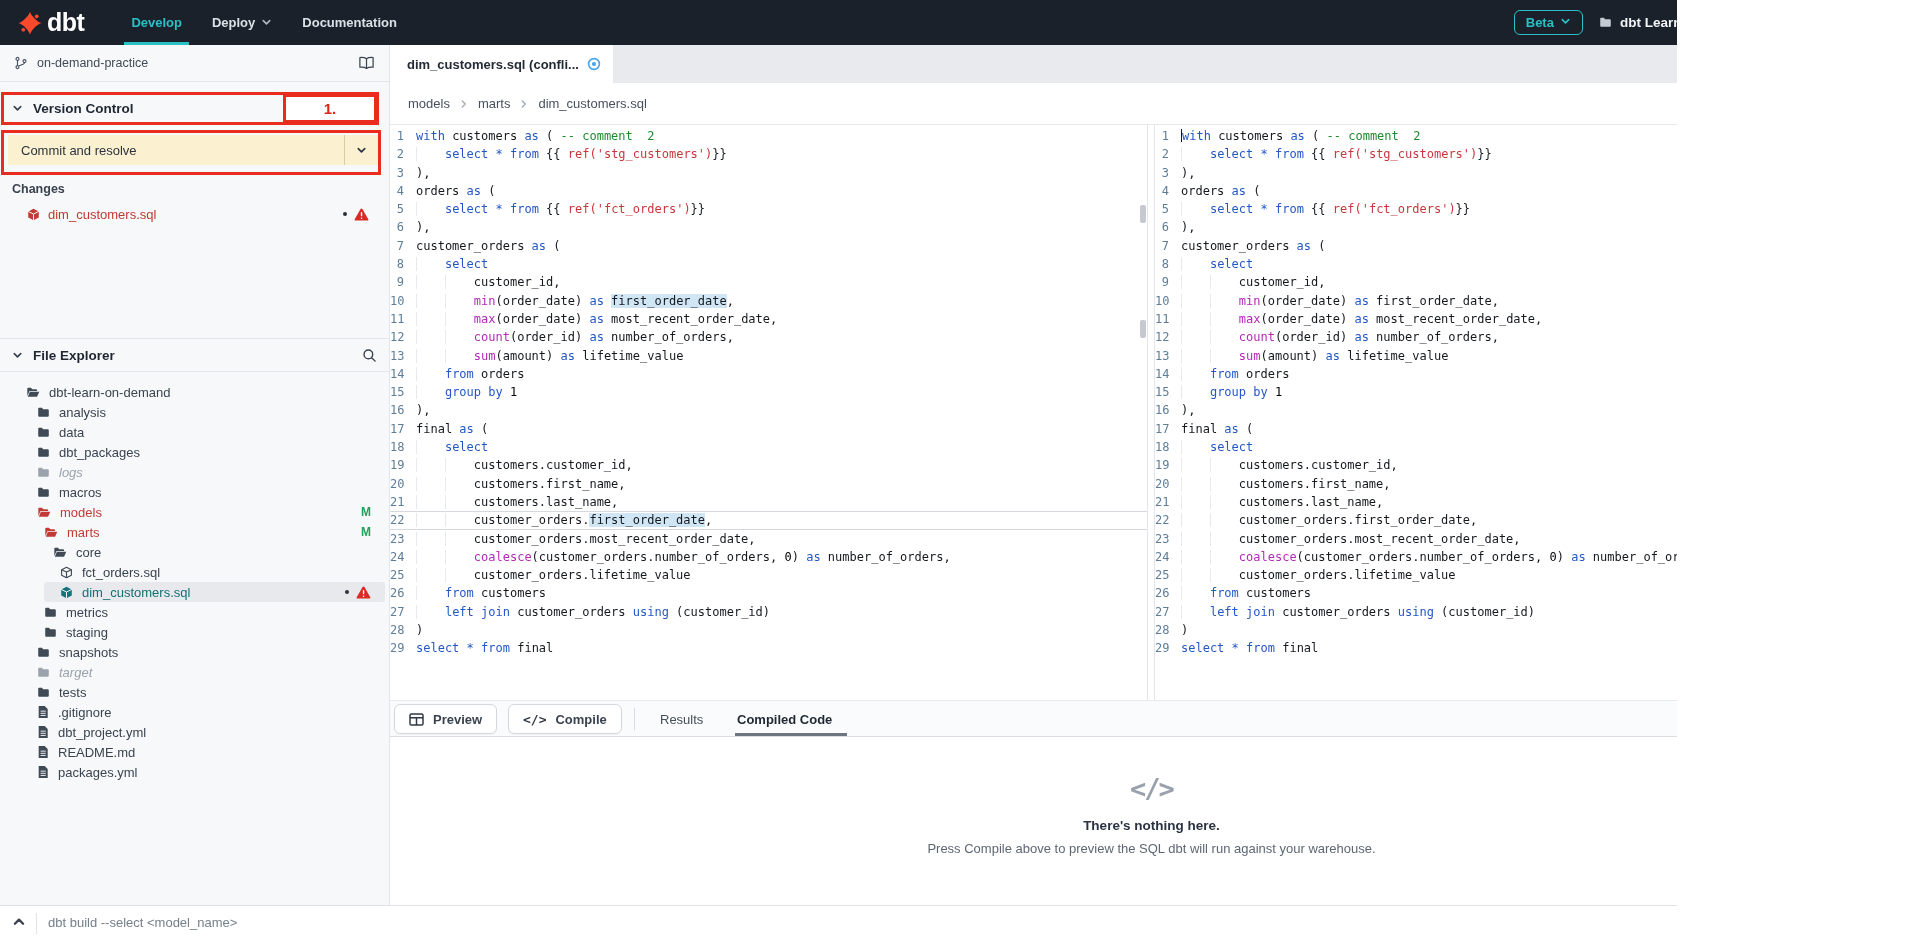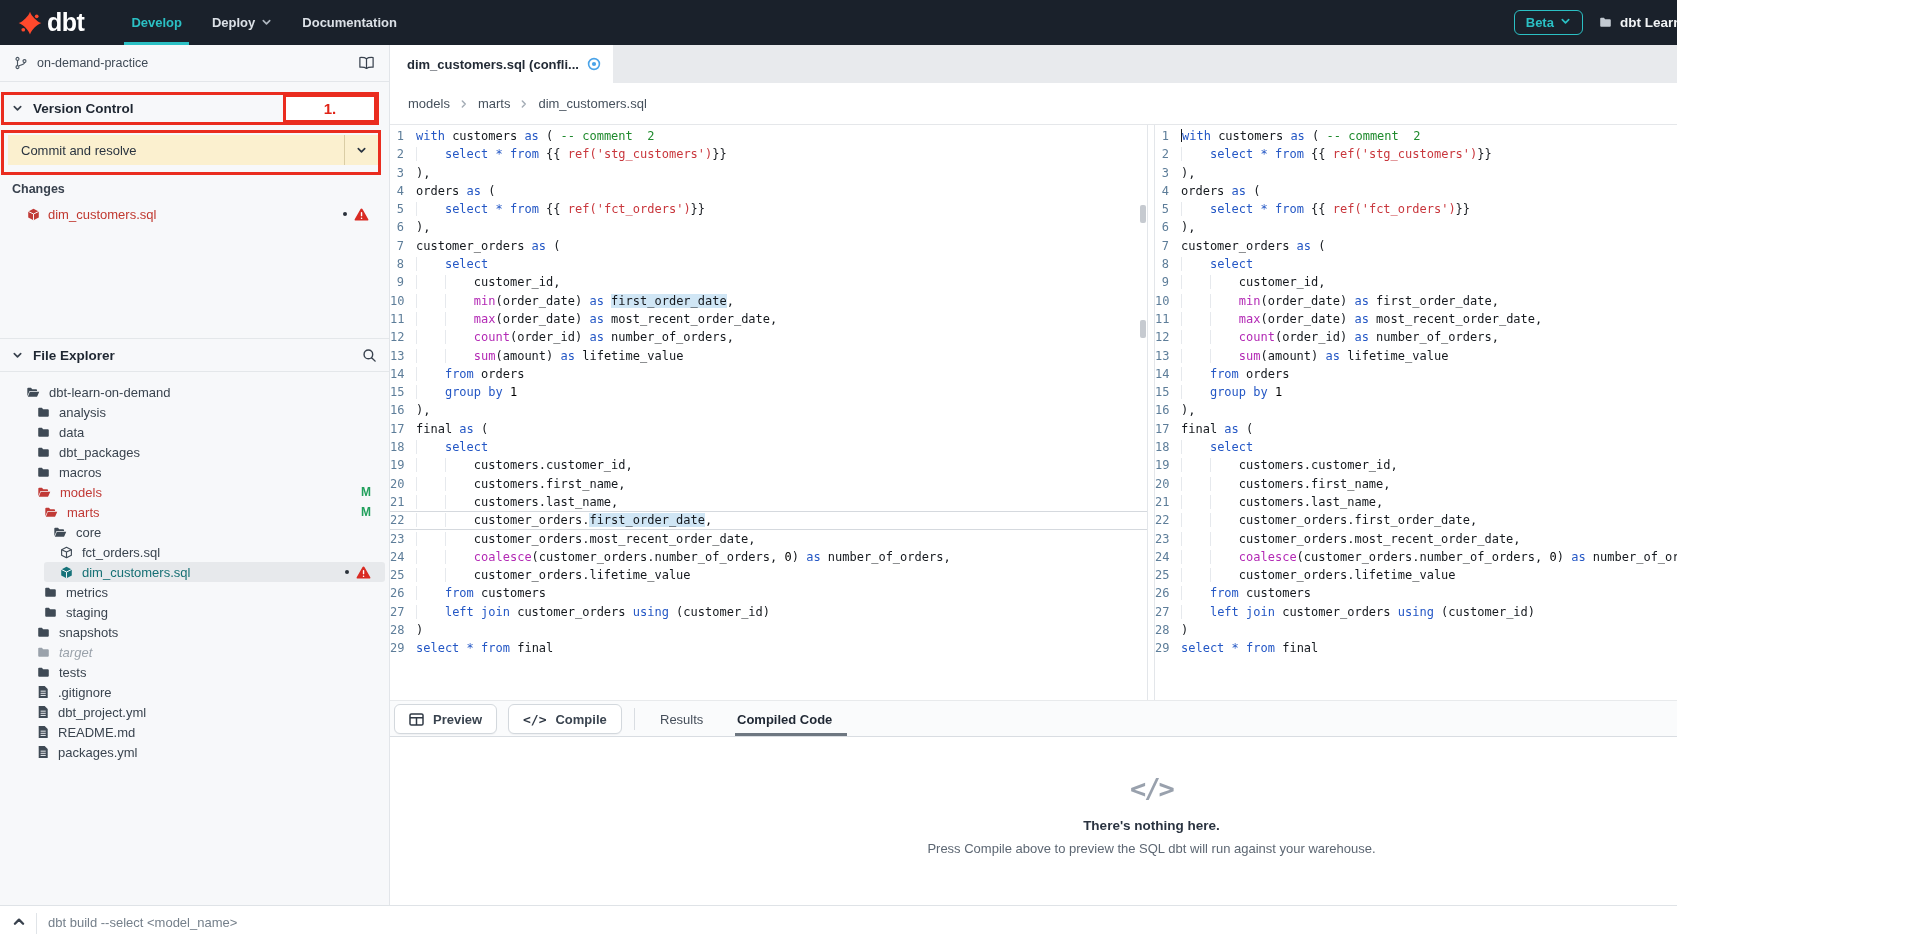--- a/index.html
+++ b/index.html
@@ -291,20 +291,29 @@
         </div>
         <div class="tree-row c-default" style="padding-left: 37px;">
           <span class="t-ic">
             <svg width="13" height="13" viewBox="0 0 16 16">
               <path fill="currentColor" d="M1.5 3.2 a1.2 1.2 0 0 1 1.2-1.2 H6 l1.6 1.9 H13.3 a1.2 1.2 0 0 1 1.2 1.2 V12 a1.2 1.2 0 0 1 -1.2 1.2 H2.7 A1.2 1.2 0 0 1 1.5 12 Z"></path>
             </svg>
           </span>
           <span class="t-label">dbt_packages</span>
           <span class="row-spacer"></span>
         </div>
+        <div class="tree-row c-muted italic" style="padding-left: 37px;">
+          <span class="t-ic">
+            <svg width="13" height="13" viewBox="0 0 16 16">
+              <path fill="currentColor" d="M1.5 3.2 a1.2 1.2 0 0 1 1.2-1.2 H6 l1.6 1.9 H13.3 a1.2 1.2 0 0 1 1.2 1.2 V12 a1.2 1.2 0 0 1 -1.2 1.2 H2.7 A1.2 1.2 0 0 1 1.5 12 Z"></path>
+            </svg>
+          </span>
+          <span class="t-label">logs</span>
+          <span class="row-spacer"></span>
+        </div>
         <div class="tree-row c-default" style="padding-left: 37px;">
           <span class="t-ic">
             <svg width="13" height="13" viewBox="0 0 16 16">
               <path fill="currentColor" d="M1.5 3.2 a1.2 1.2 0 0 1 1.2-1.2 H6 l1.6 1.9 H13.3 a1.2 1.2 0 0 1 1.2 1.2 V12 a1.2 1.2 0 0 1 -1.2 1.2 H2.7 A1.2 1.2 0 0 1 1.5 12 Z"></path>
             </svg>
           </span>
           <span class="t-label">macros</span>
           <span class="row-spacer"></span>
         </div>
         <div class="tree-row c-red" style="padding-left: 37px;">

